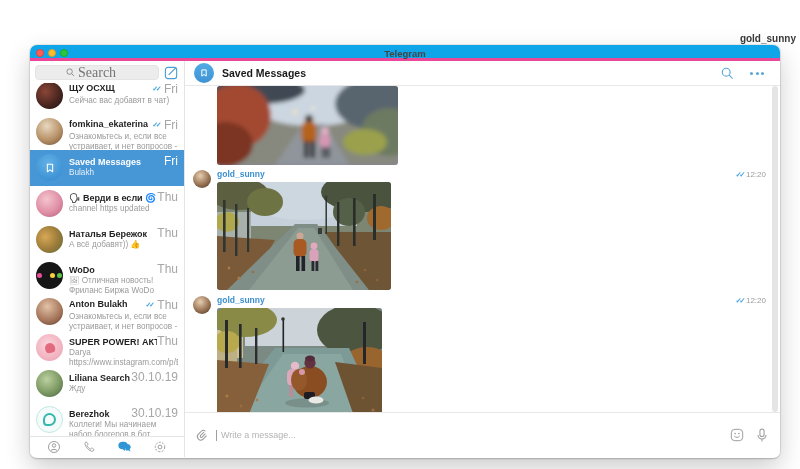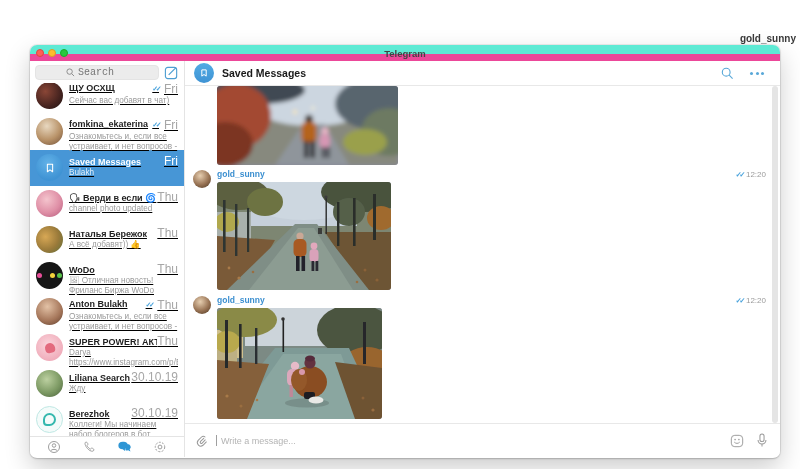--- a/index.html
+++ b/index.html
@@ -10,35 +10,35 @@
 
   .watermark { position:absolute; right:4px; bottom:10px; display:flex; align-items:center; gap:3px;
     color:#d2d2d2; font-size:10px; font-weight:700; letter-spacing:.5px; text-shadow:0 1px 0 #fff; }
   .wm-logo { width:9px; height:9px; border:2px solid #d6d6d6; border-radius:50%; }
 
   .win { position:absolute; left:30px; top:14px; width:750px; height:413px; background:#fff;
     border-radius:7px; overflow:hidden;
     box-shadow:0 10px 26px rgba(0,0,0,.20), 0 1px 2px rgba(0,0,0,.18), 0 0 0 1px rgba(0,0,0,.06); }
 
   
-  .titlebar { position:relative; height:16px; border-bottom:7px solid #ec4899; background:#5eead4; }
+  .titlebar { position:relative; height:16px; border-bottom:3px solid #ec4899; background:#0ea5e9; }
   .lights { position:absolute; left:6px; top:4px; display:flex; gap:4px; }
   .light { width:8px; height:8px; border-radius:50%; }
   .l-red{ background:#ff5f57; border:.5px solid #e0443e;} .l-yellow{background:#febc2e; border:.5px solid #d89e24;} .l-green{background:#29c73f; border:.5px solid #1aab29;}
   .win-title { position:absolute; left:0; right:0; top:3px; text-align:center; font-size:9.5px; color:#444; font-weight:700; }
 
   .content { display:flex; height:396px; }
 
   
   .sidebar { width:155px; border-right:1px solid #e4e4e4; display:flex; flex-direction:column; background:#fff; }
   .search-row { display:flex; align-items:center; gap:5px; padding:4px 5px 3px 5px; }
   .search-box { flex:1; height:15px; background:#ececec; border:1px solid #e4e4e4; border-radius:4px;
     display:flex; align-items:center; justify-content:center; gap:3px; }
-  .search-box input { border:none; background:transparent; outline:none; width:50px; font-size:10px; color:#6f6f6f; font-family:Liberation Mono, monospace; }
-  .chat-list { flex:1; overflow:hidden;text-decoration:underline; }
+  .search-box input { border:none; background:transparent; outline:none; width:50px; font-size:14px; color:#6f6f6f; font-family:Liberation Serif, serif; }
+  .chat-list { flex:1; overflow:hidden; }
   .list-inner { transform:translateY(-5px); }
   .row { display:flex; gap:6px; height:36px; padding:4px 6px 0 6px; }
   .row.sel { background:#4796d6; }
   .av { width:27px; height:27px; border-radius:50%; flex:none; position:relative; overflow:hidden; }
   .rc { flex:1; min-width:0; }
   .rt { display:flex; align-items:baseline; }
   .nm { flex:1; min-width:0; font-size:9px; font-weight:700; color:#1f1f1f; white-space:nowrap; overflow:hidden; }
   .meta { flex:none; display:flex; align-items:center; gap:2px; }
   .dt { font-size:12px; color:#a6a6a6; }
   .chk { font-size:7px; color:#4aa3dc; letter-spacing:-2.5px; margin-right:3px; font-weight:700; }
@@ -77,21 +77,21 @@
 
   .messages { position:relative; flex:1; overflow:hidden; }
   .scrollbar { position:absolute; right:2px; top:0; bottom:0; width:6px; background:#e5e5e5; border-radius:3px; }
   .photo { position:absolute; border-radius:3px; overflow:hidden; background:#889; }
   .photo svg { display:block; }
   .msg-av { position:absolute; width:18px; height:18px; border-radius:50%; }
   .msg-author { position:absolute; font-size:8.5px; font-weight:700; color:#3b8fd0; }
   .msg-time { position:absolute; right:14px; font-size:8px; color:#9b9b9b; display:flex; align-items:center; gap:3px; }
   .msg-time .chk { font-size:7.5px; margin-right:0; }
 
-  .composer { height:34px; border-top:1px solid #e8e8e8; display:flex; align-items:center; padding:0 12px 0 10px; gap:8px; }
+  .composer { height:45px; border-top:1px solid #e8e8e8; display:flex; align-items:center; padding:0 12px 0 10px; gap:8px; }
   .caret { width:1px; height:11px; background:#9f9f9f; }
   .composer .ph { flex:1; font-size:9px; color:#b4b4b4; margin-left:-4px; }
   .c-icons { display:flex; gap:12px; align-items:center; }
 
   svg { flex:none; }
 </style>
 </head>
 <body>
 
 <div class="stage">
@@ -175,21 +175,21 @@
 
             <div class="row">
               <div class="av av4"></div>
               <div class="rc">
                   <div class="rt">
                     <span class="nm">🗣 Верди в если 🌀</span>
                 <span class="meta">
                       <span class="dt">Thu</span>
                     </span>
                   </div>
-                <div class="pv">channel photo updated</div>
+                <div class="pv">channel https updated</div>
                 </div>
             </div>
 
             <div class="row">
               <div class="av av5"></div>
               <div class="rc">
                   <div class="rt">
                     <span class="nm">Наталья Бережок</span>
                 <span class="meta">
                       <span class="dt">Thu</span>

